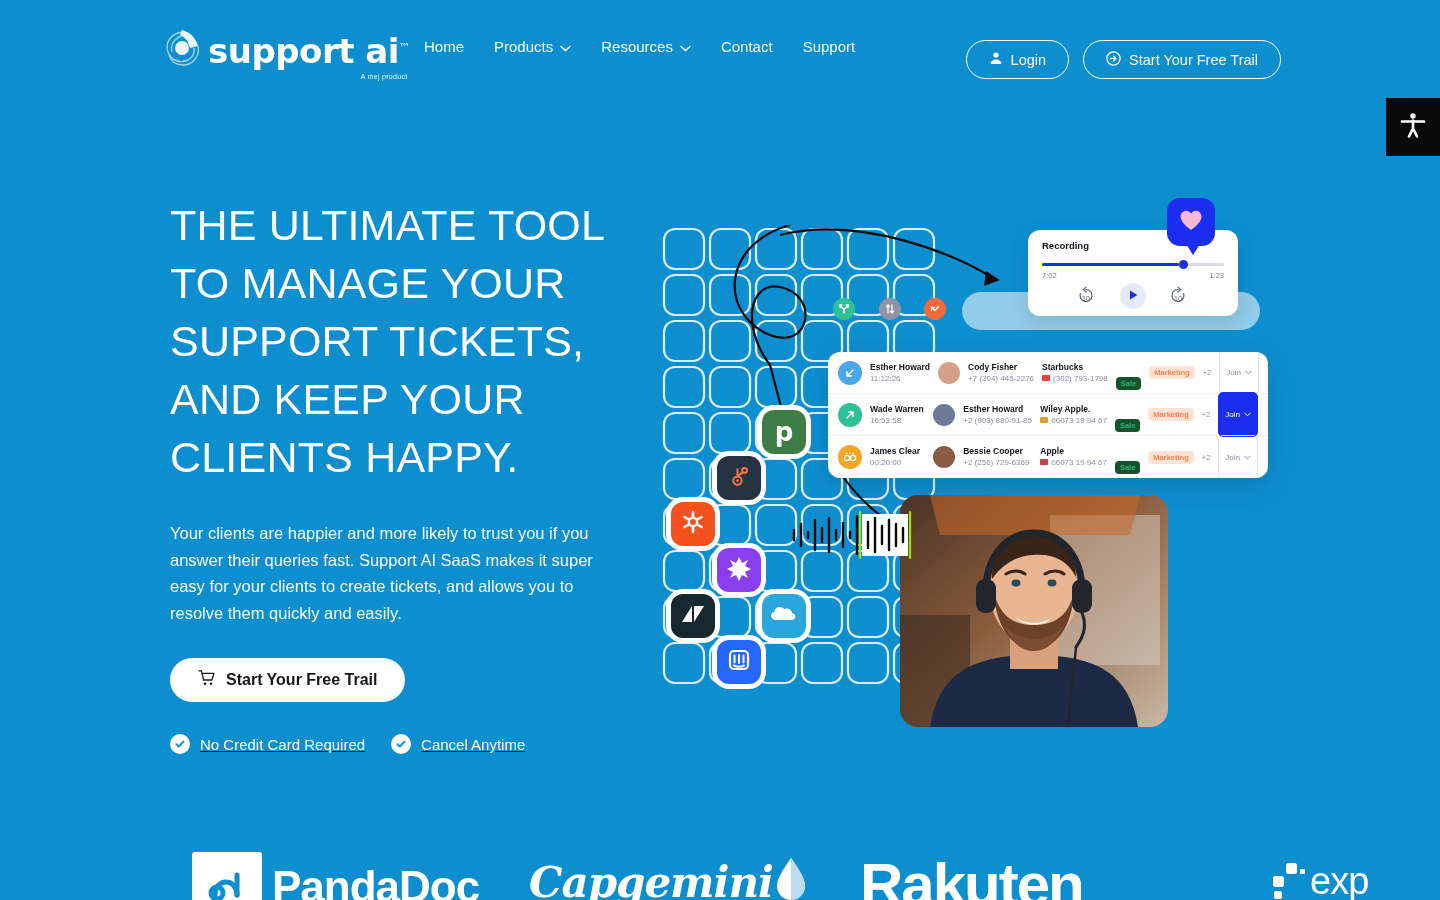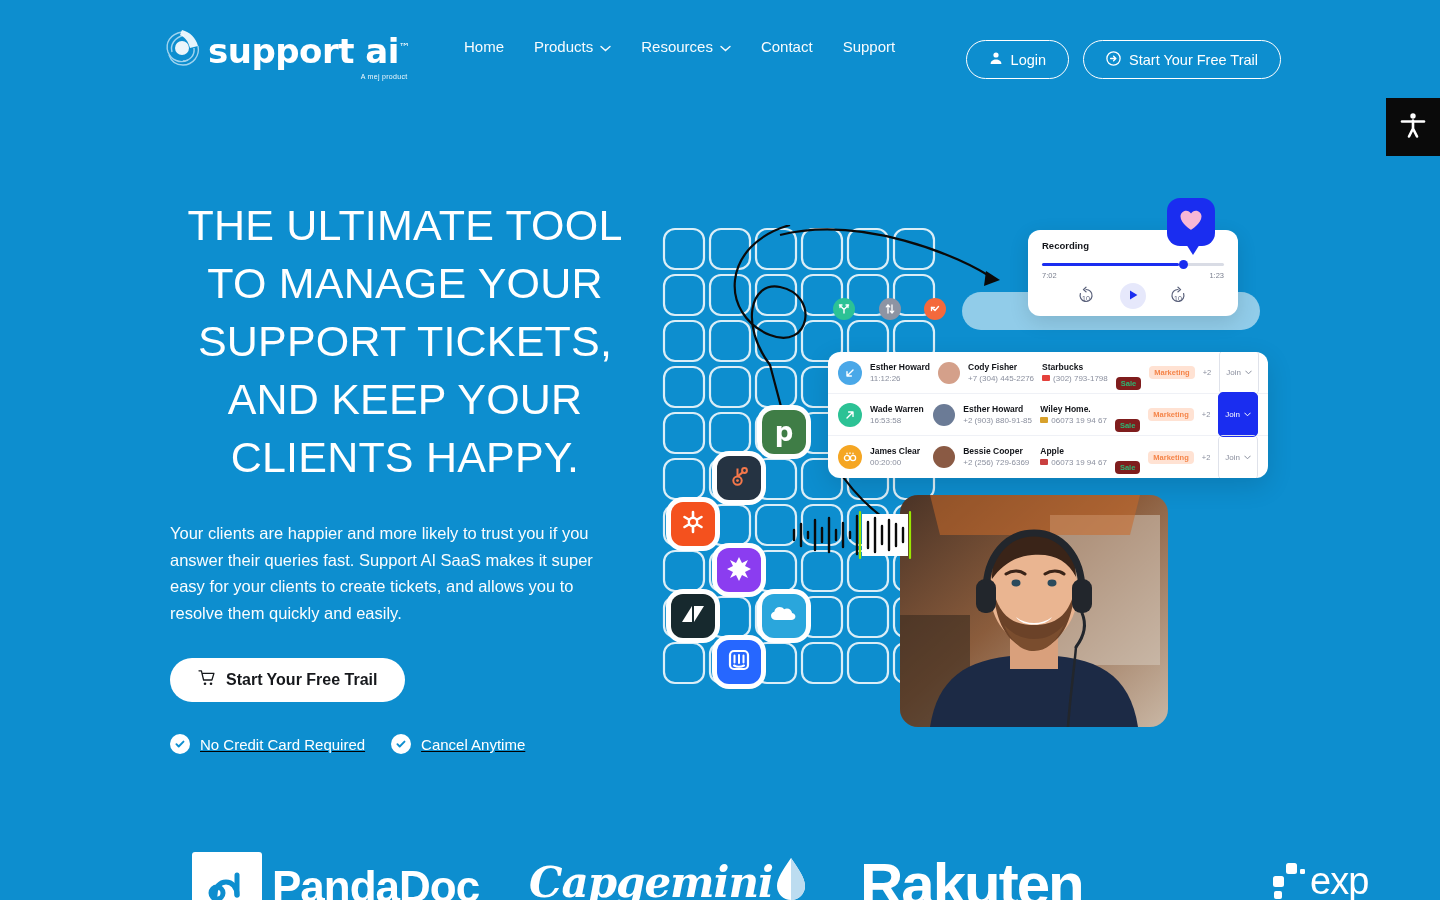--- a/index.html
+++ b/index.html
@@ -22,21 +22,21 @@
   .logo-text {
     font-size:34px; font-weight:bold; color:#ffffff; letter-spacing:-0.5px;
     line-height:34px; font-family:"DejaVu Sans", sans-serif;
   }
   .logo-tm { font-size:11px; vertical-align:super; font-weight:normal; }
   .logo-sub {
     position:absolute; right:2px; bottom:-10px;
     font-size:7px; color:#ffffff; letter-spacing:0.3px; opacity:.95;
   }
 
-  .nav { position:absolute; left:424px; top:38px; display:flex; align-items:center; gap:30px;margin-left:40px; }
+  .nav { position:absolute; left:424px; top:38px; display:flex; align-items:center; gap:30px; }
   .nav-item {
     color:#ffffff; font-size:15px; display:flex; align-items:center; gap:7px;
     cursor:pointer; white-space:nowrap; opacity:.97;
   }
   .caret { display:inline-block; }
 
   .header-actions { position:absolute; right:159px; top:40px; display:flex; gap:14px; }
   .btn-outline {
     height:39px; border:1.5px solid #ffffff; border-radius:22px;
     color:#ffffff; font-size:14.5px; display:flex; align-items:center;
@@ -46,21 +46,21 @@
   .a11y-widget {
     position:absolute; right:0; top:98px; width:54px; height:58px;
     background:#0a0a0a; display:flex; align-items:center; justify-content:center;
     cursor:pointer;
   }
 
   
   .hero-left { position:absolute; left:170px; top:196px; width:470px; }
   .hero-title {
     font-size:43px; line-height:58px; color:#ffffff; font-weight:400;
-    letter-spacing:0.2px; font-family:"Liberation Sans", sans-serif;text-align:center;
+    letter-spacing:0.2px; font-family:"Liberation Sans", sans-serif;
   }
   .hero-sub {
     margin-top:34px; font-size:16.5px; line-height:26.5px; color:#ffffff;
     width:450px; opacity:.98;
   }
   .cta {
     margin-top:32px; display:inline-flex; align-items:center; gap:10px;
     background:#ffffff; color:#16181c; border-radius:26px;
     height:44px; padding:0 28px; font-size:16px; font-weight:bold; cursor:pointer;
   }
@@ -127,21 +127,21 @@
     display:flex; align-items:center; height:42px; padding:0 10px;
     border-bottom:1px solid #eff1f6; gap:8px;
   }
   .contact-row:last-child { border-bottom:none; }
   .c-icon { width:24px; height:24px; border-radius:50%; display:flex; align-items:center; justify-content:center; flex:0 0 auto; }
   .c-col { display:flex; flex-direction:column; justify-content:center; }
   .c-name { font-size:8.5px; font-weight:bold; color:#13151a; line-height:11px; white-space:nowrap; }
   .c-meta { font-size:8px; color:#8a8f9e; line-height:11px; white-space:nowrap; }
   .c-avatar { width:22px; height:22px; border-radius:50%; flex:0 0 auto; }
   .tag { font-size:7.5px; font-weight:bold; border-radius:4px; padding:2px 5px; white-space:nowrap; }
-  .tag-sale { background:#7f1d1d; color:#2bb673;margin-top:21px; }
+  .tag-sale { background:#14532d; color:#2bb673;margin-top:21px; }
   .tag-mkt { background:#ffe2d3; color:#f5854a; }
   .plus2 { font-size:7.5px; color:#8a8f9e; }
   .join {
     font-size:8px; color:#8a8f9e; border:1px solid #dfe2ea; border-radius:5px;
     padding:17px 6px; display:flex; align-items:flex-start; gap:4px; white-space:nowrap;
   }
   .join-filled { background:#1a2df0; color:#ffffff; border-color:#1a2df0; }
   .flag { width:8px; height:6px; border-radius:1px; display:inline-block; margin-right:3px; }
 
   .photo {
@@ -525,21 +525,21 @@
         <div class="c-col" style="width:80px;">
           <span class="c-name">Wade Warren</span>
           <span class="c-meta">16:53:58</span>
         </div>
         <div class="c-avatar" style="background:#6b7b96;"></div>
         <div class="c-col" style="width:100px;">
           <span class="c-name">Esther Howard</span>
           <span class="c-meta">+2 (903) 880-91-85</span>
         </div>
         <div class="c-col" style="width:95px;">
-          <span class="c-name">Wiley Home.</span>
+          <span class="c-name">Wiley Apple.</span>
           <span class="c-meta"><span class="flag" style="background:#d8a12b;"></span><span>06073 19 94 67</span></span>
         </div>
         <span class="tag tag-sale">Sale</span>
         <span class="tag tag-mkt">Marketing</span>
         <span class="plus2">+2</span>
         <span class="join join-filled">
           <span>Join</span>
           <span>
             <svg width="7" height="5" viewBox="0 0 7 5">
                 <path d="M0.7 1L3.5 3.8 6.3 1" stroke="#ffffff" stroke-width="1" fill="none" stroke-linecap="round"></path>

